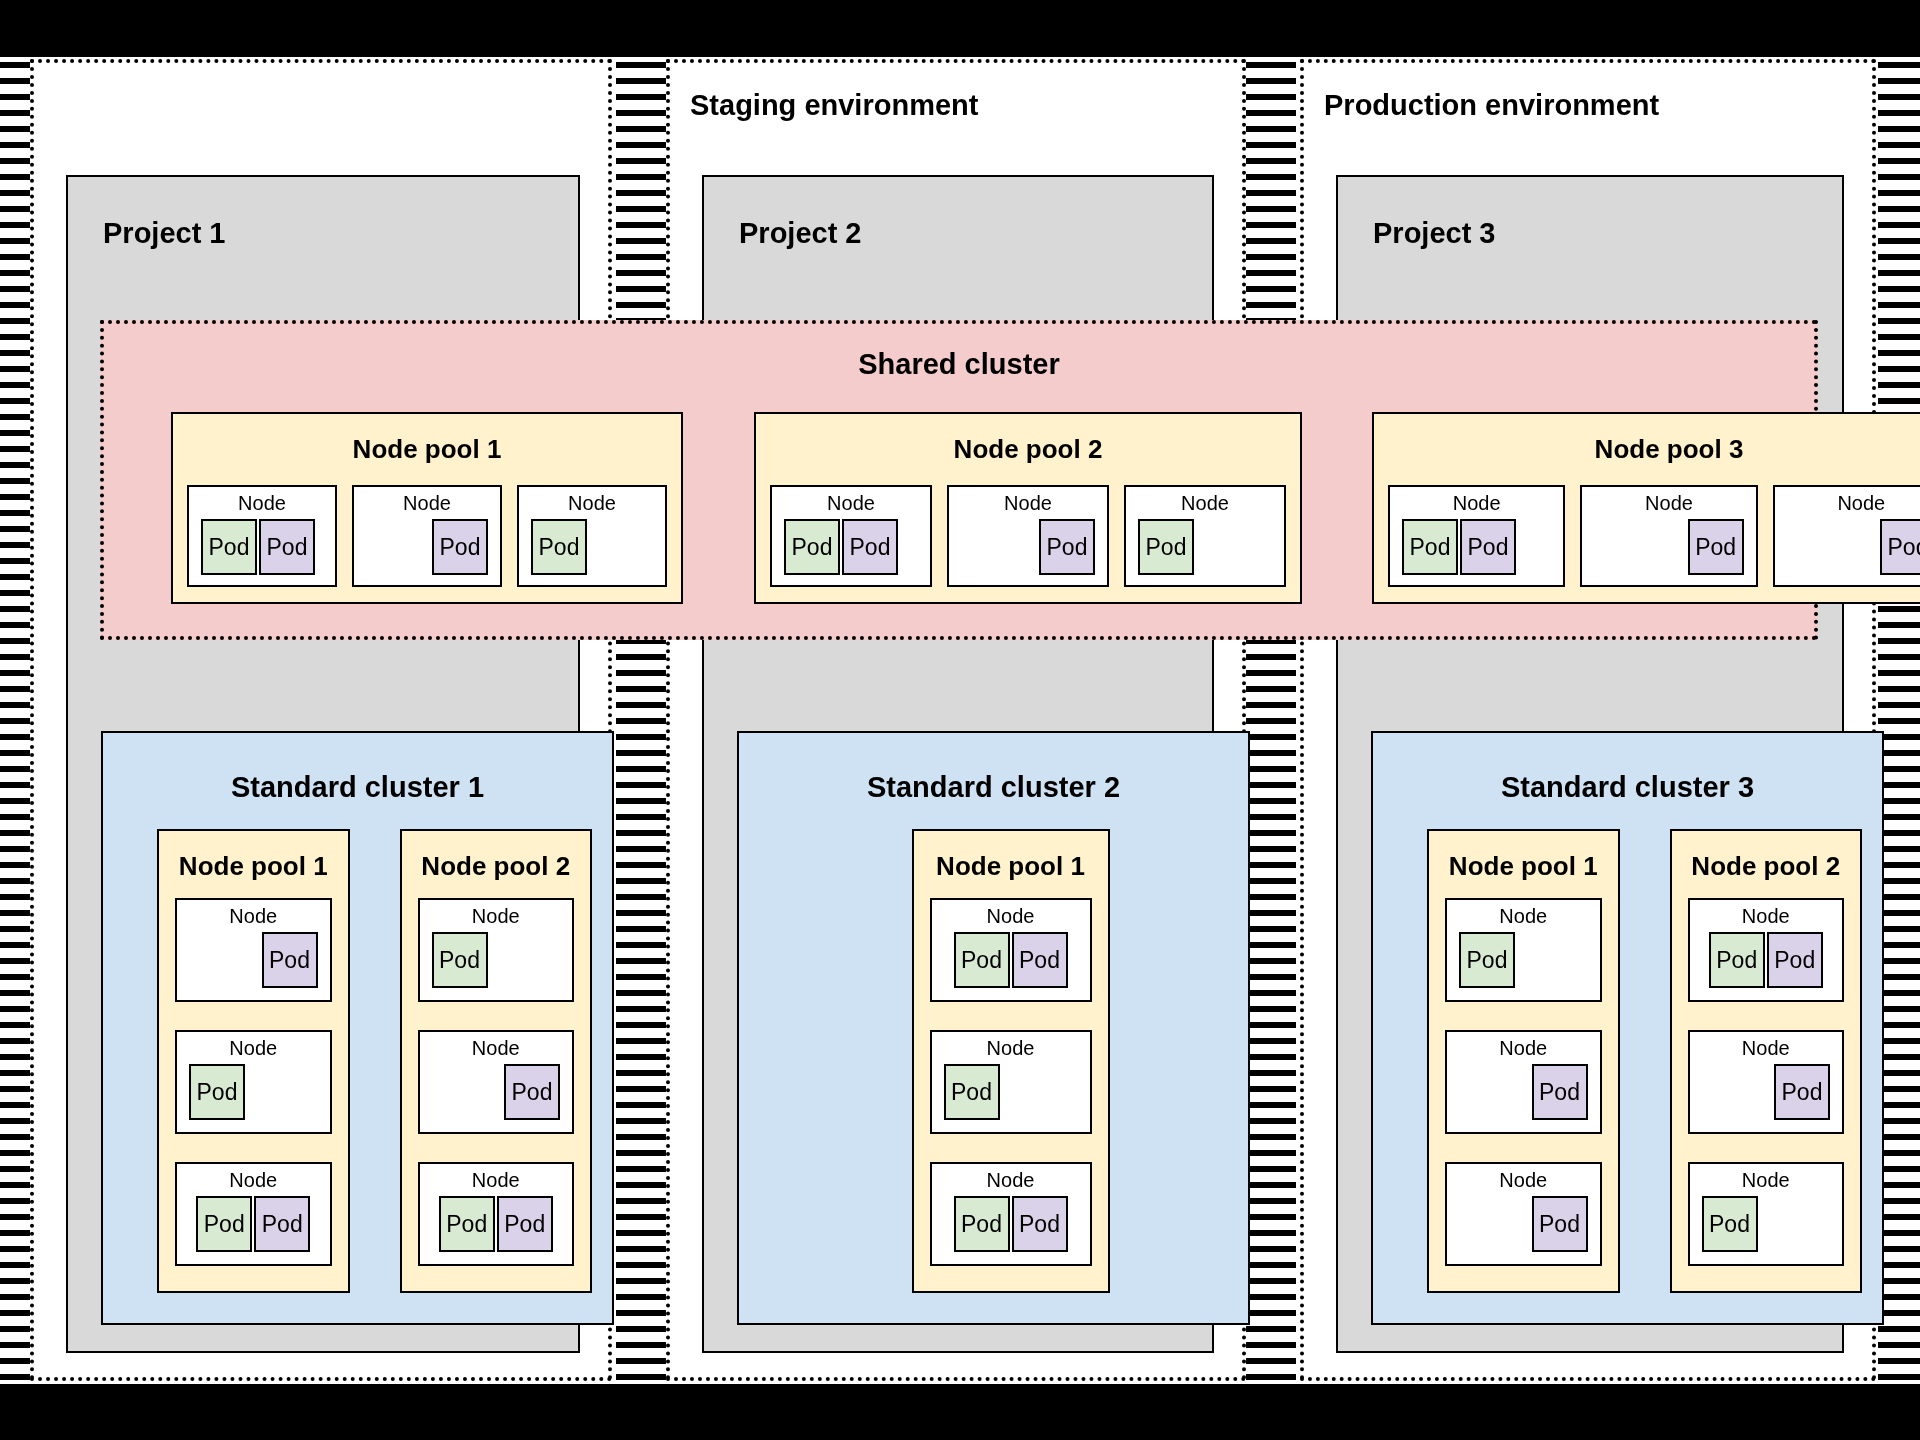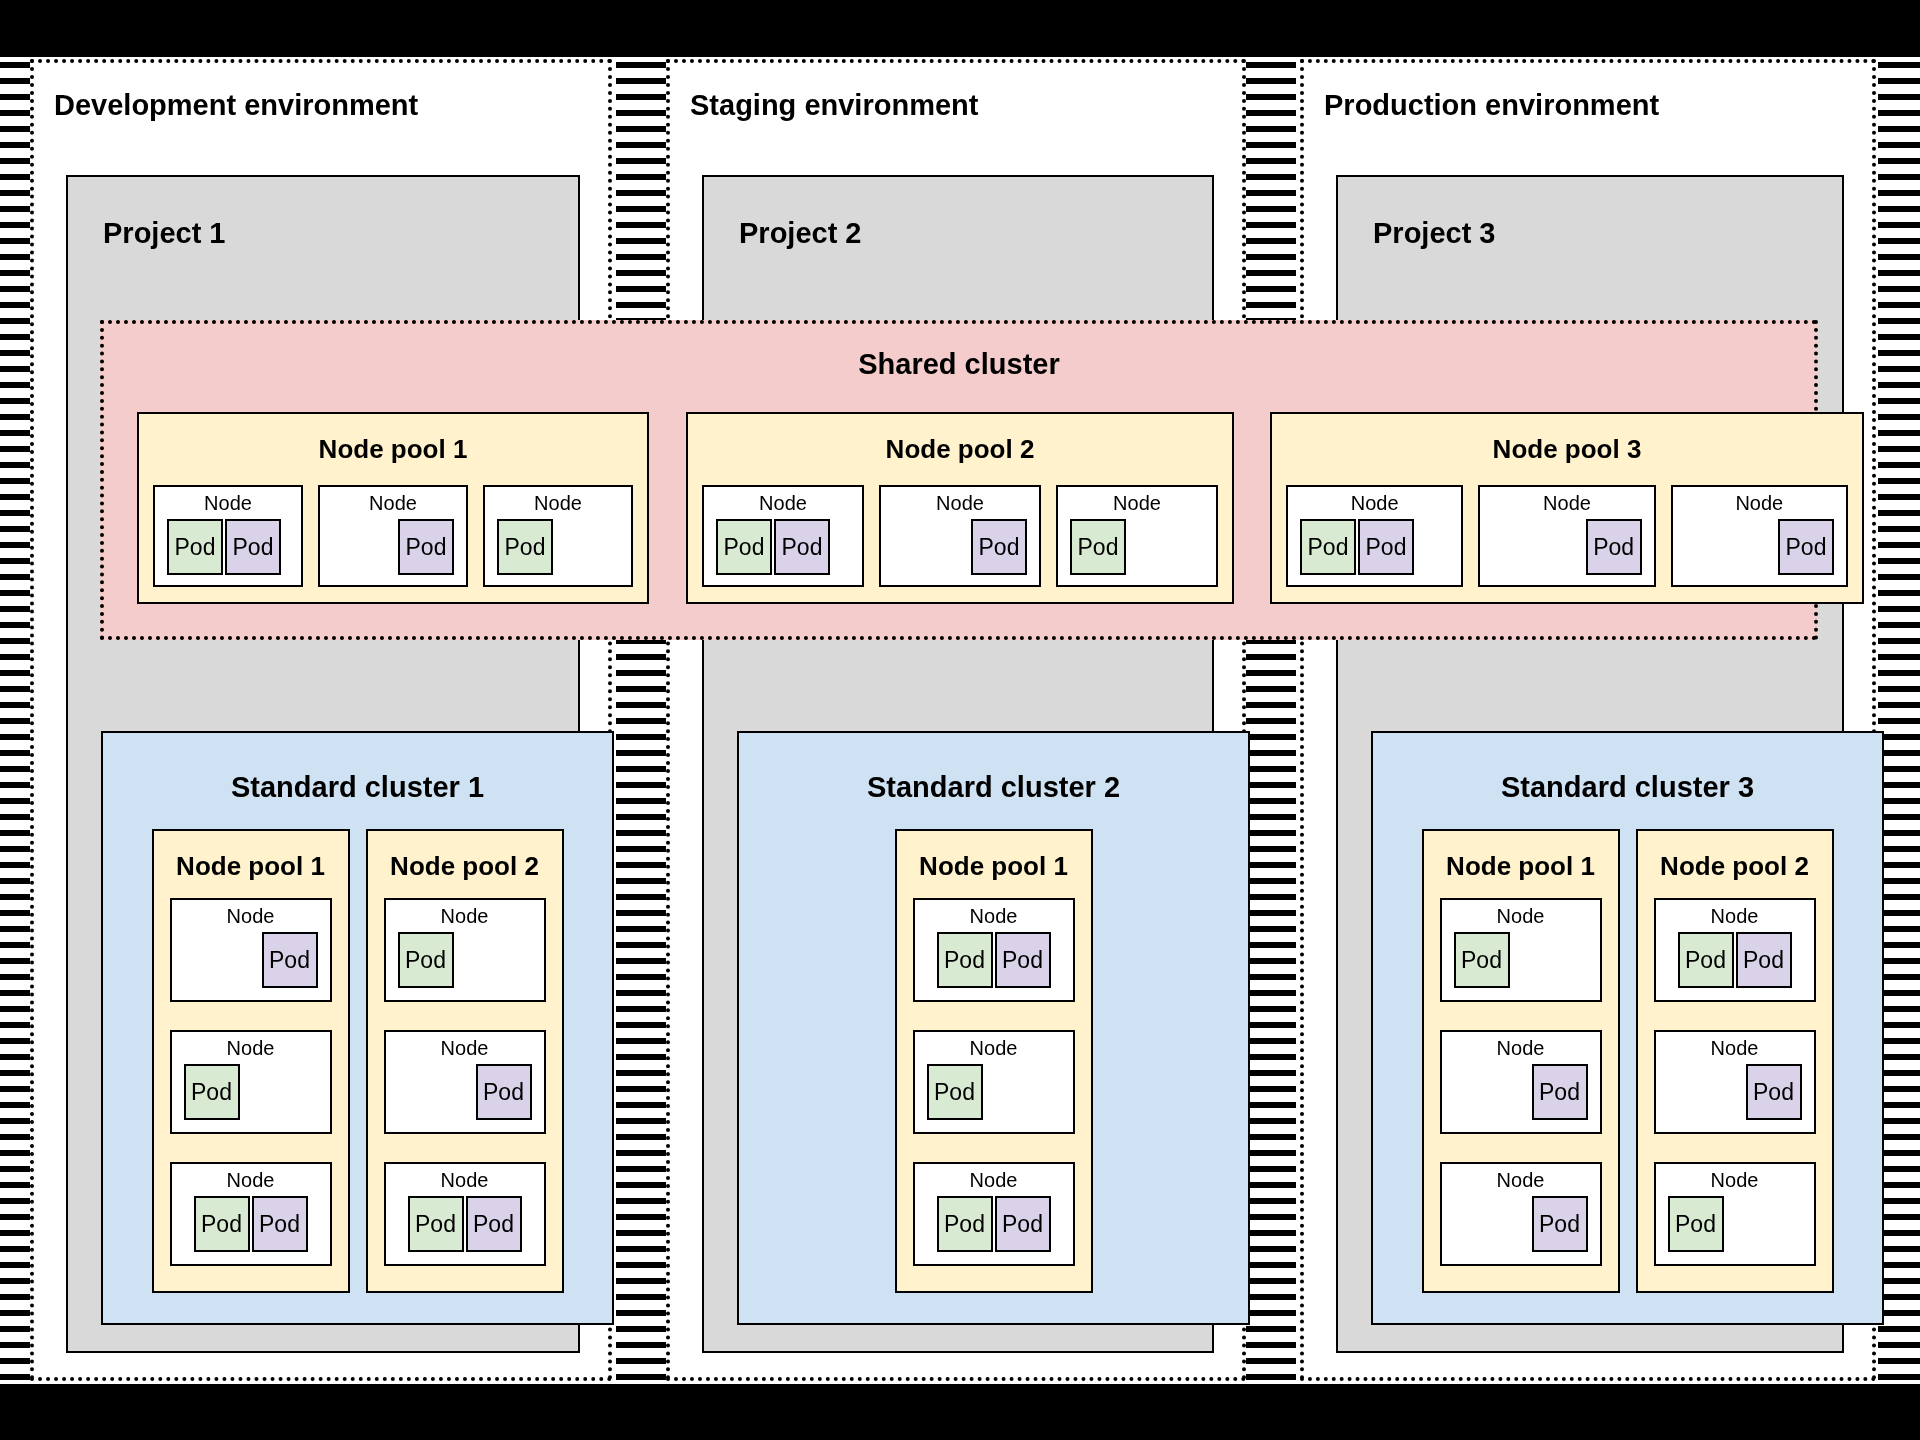--- a/index.html
+++ b/index.html
@@ -58,21 +58,21 @@
     background:var(--pink,#F4CCCC);border:4px dotted #000;box-sizing:border-box;z-index:5;
   }
   .shared-title{margin-top:24px;text-align:center;font-size:29px;font-weight:bold;}
   #shared-pools{position:absolute;left:33px;top:88px;display:flex;}
   .shared-pool{height:192px;}
   .shared-pool:nth-child(1){width:512px;margin-right:37px;}
   .shared-pool:nth-child(2){width:548px;margin-right:36px;}
   .shared-pool:nth-child(3){width:594px;}
 
   
-  .pool{background:var(--yellow,#FFF2CC);border:2px solid #000;box-sizing:border-box;}
+  .pool{background:var(--yellow,#FFF2CC);border:2px solid #000;box-sizing:border-box;margin-left:34px;}
   .pool-title{text-align:center;font-size:26px;font-weight:bold;padding-top:20px;}
   .cluster-pool{width:198px;height:100%;}
 
   .shared-pool .nodes{display:flex;gap:15px;padding:0 14px;margin-top:20px;height:102px;}
   .shared-pool .node{flex:1;}
   .cluster-pool .nodes{display:flex;flex-direction:column;gap:28px;margin:16px 16px 0;}
   .cluster-pool .node{height:104px;}
 
   .node{background:#fff;border:2px solid #000;box-sizing:border-box;overflow:hidden;}
   .node-title{text-align:center;font-size:20px;line-height:1.15;margin-top:5px;}
@@ -95,21 +95,20 @@
 
 <div class="hatch" id="hatch-left"></div>
 <div class="hatch" id="hatch-mid1"></div>
 <div class="hatch" id="hatch-mid2"></div>
 <div class="hatch" id="hatch-right"></div>
 
 <div class="frame-bar" id="top-bar"></div>
 <div class="frame-bar" id="bottom-bar"></div>
 
 <section class="env" id="env-0">
-  <div class="env-title">Development environment</div>
   <div class="project">
     <div class="project-title">Project 1</div>
     <div class="cluster">
       <div class="cluster-title">Standard cluster 1</div>
       <div class="cluster-pools">
           <div class="pool cluster-pool">
             <div class="pool-title">Node pool 1</div>
             <div class="nodes">
               <div class="node">
                 <div class="node-title">Node</div>

